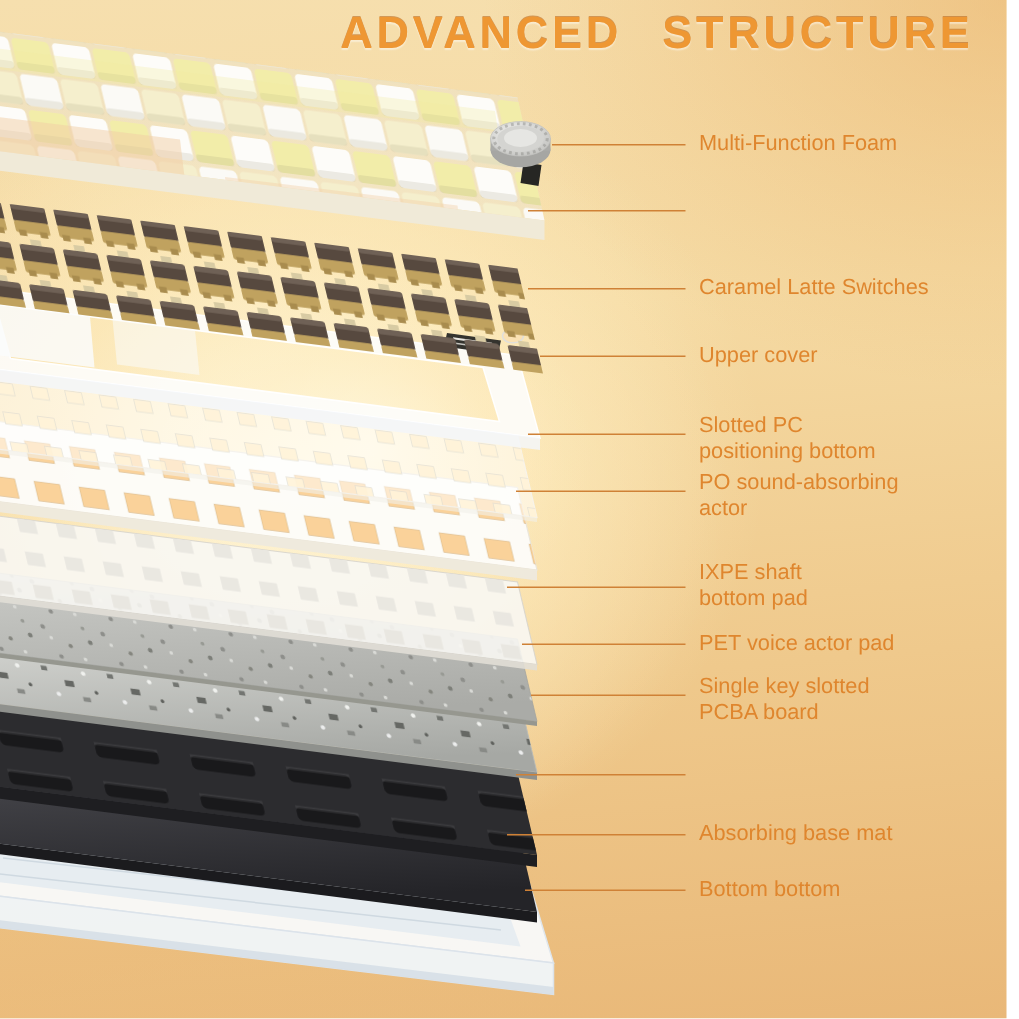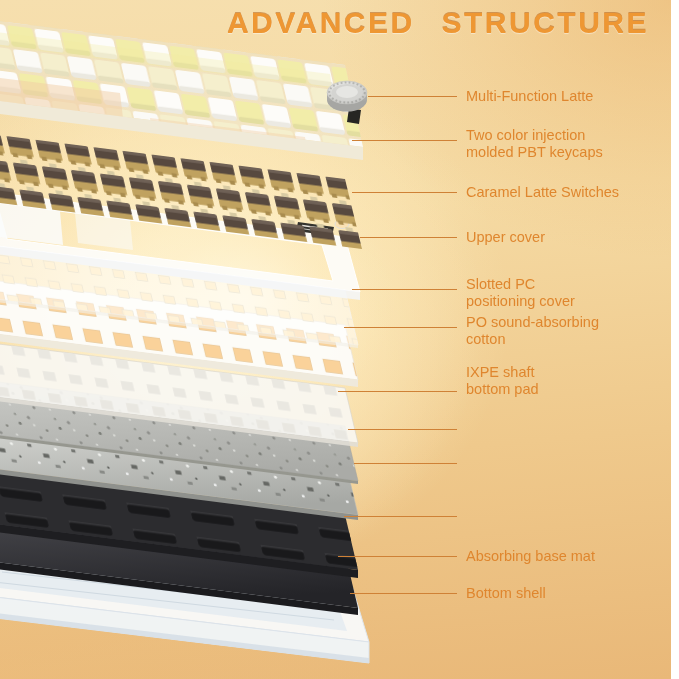--- a/index.html
+++ b/index.html
@@ -219,27 +219,28 @@
   <div class="lead" style="top:237px; left:360px; width:97px"></div>
   <div class="lead" style="top:289px; left:352px; width:105px"></div>
   <div class="lead" style="top:327px; left:344px; width:113px"></div>
   <div class="lead" style="top:391px; left:338px; width:119px"></div>
   <div class="lead" style="top:429px; left:348px; width:109px"></div>
   <div class="lead" style="top:463px; left:354px; width:103px"></div>
   <div class="lead" style="top:516px; left:344px; width:113px"></div>
   <div class="lead" style="top:556px; left:338px; width:119px"></div>
   <div class="lead" style="top:593px; left:350px; width:107px"></div>
 
-  <div class="ann-text" style="top:88px">Multi-Function Latte</div>
-  <div class="ann-text" style="top:127px">Two color injection
-molded PBT keycaps</div>
+  <div class="ann-text" style="top:88px">Multi-Function Foam</div>
   <div class="ann-text" style="top:184px">Caramel Latte Switches</div>
   <div class="ann-text" style="top:229px">Upper cover</div>
   <div class="ann-text" style="top:276px">Slotted PC
-positioning cover</div>
+positioning bottom</div>
   <div class="ann-text" style="top:314px">PO sound-absorbing
-cotton</div>
-  <div class="ann-text" style="top:364px">IXPE shaft
+actor</div>
+  <div class="ann-text" style="top:374px">IXPE shaft
 bottom pad</div>
+  <div class="ann-text" style="top:421px">PET voice actor pad</div>
+  <div class="ann-text" style="top:450px">Single key slotted
+PCBA board</div>
   <div class="ann-text" style="top:548px">Absorbing base mat</div>
-  <div class="ann-text" style="top:585px">Bottom shell</div>
+  <div class="ann-text" style="top:585px">Bottom bottom</div>
 
 </div>
 
 </body></html>

